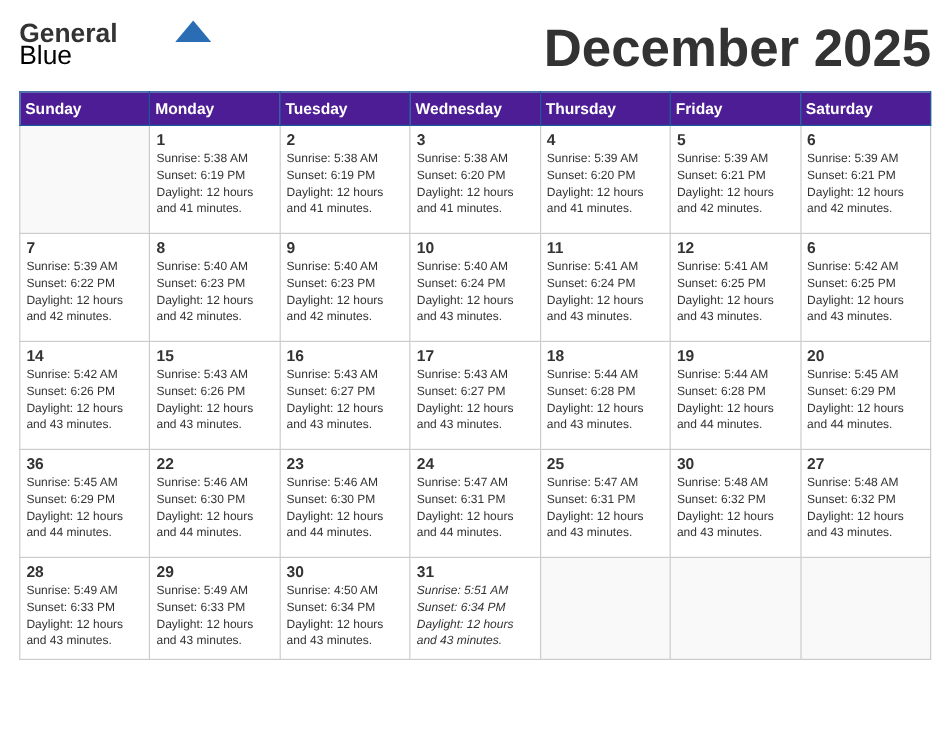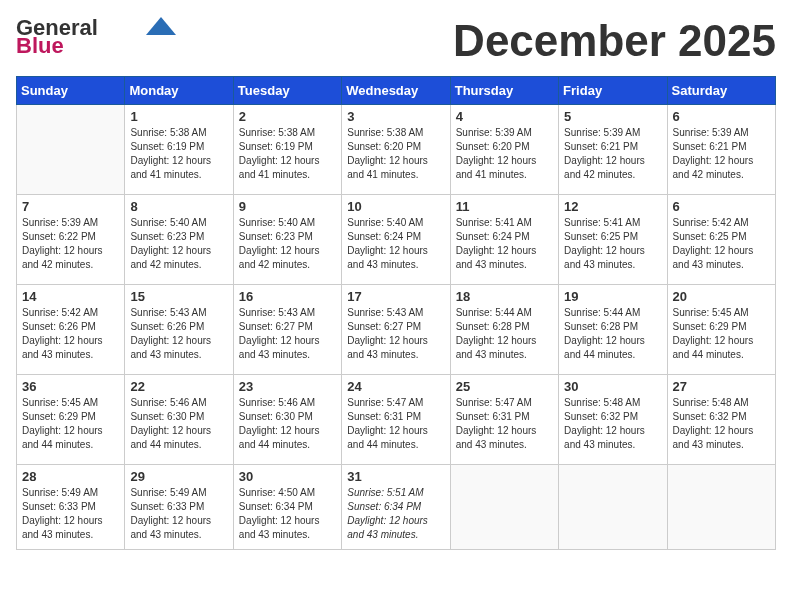--- a/index.html
+++ b/index.html
@@ -44,21 +44,21 @@
     .location {
       font-size: 14px;
       color: #555;
     }
     table {
       width: 100%;
       border-collapse: collapse;
       table-layout: fixed;
     }
     th {
-      background-color: #1d4ed8;
+      background-color: #4c1d95;
       color: white;
       font-size: 13px;
       padding: 6px 4px;
       text-align: left;
       border: 1px solid #1a5a9a;
     }
     td {
       border: 1px solid #ccc;
       vertical-align: top;
       padding: 4px 5px;
@@ -88,21 +88,21 @@
 <body>
 
 <div class="header">
   <div class="logo">
     <div style="display:flex; align-items:center;">
       <span class="logo-text">General</span>
       <svg class="logo-icon" viewBox="0 0 30 18" xmlns="http://www.w3.org/2000/svg">
         <polygon points="0,18 15,0 30,18" fill="#2a6db5"></polygon>
       </svg>
     </div>
-    <span class="logo-text" style="color:#be185d; font-size:22px; font-weight:bold; margin-top:-6px;">Blue</span>
+    <span class="logo-text" style="color:#000000; font-size:22px; font-weight:normal; margin-top:-6px;">Blue</span>
   </div>
   <div class="title-area">
     <div class="month-title">December 2025</div>
   </div>
 </div>
 
 <table>
   <thead>
     <tr>
     <th>Sunday</th>

